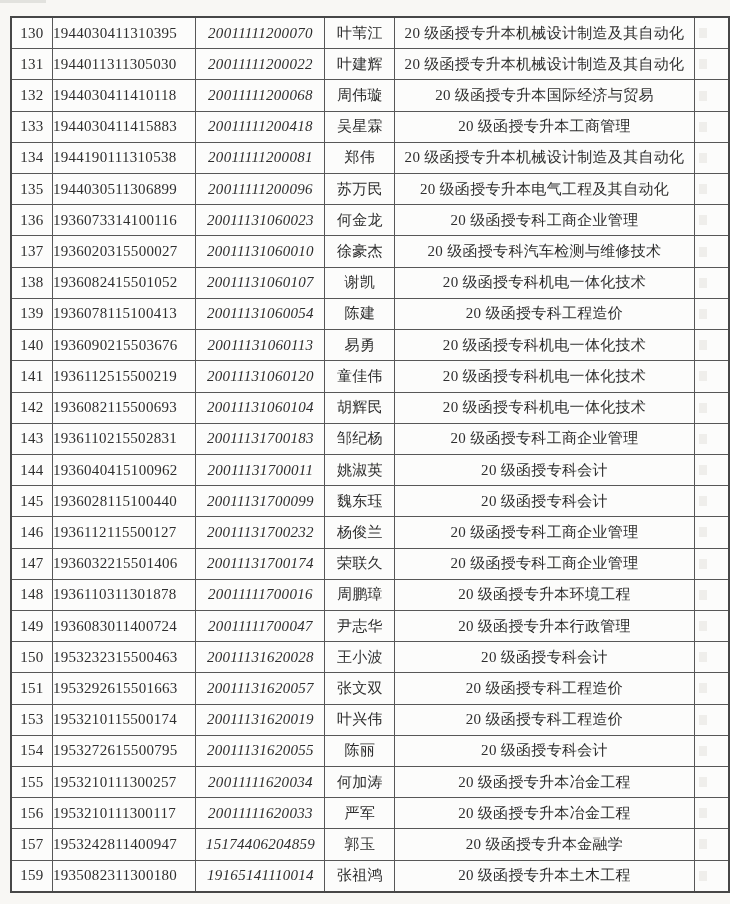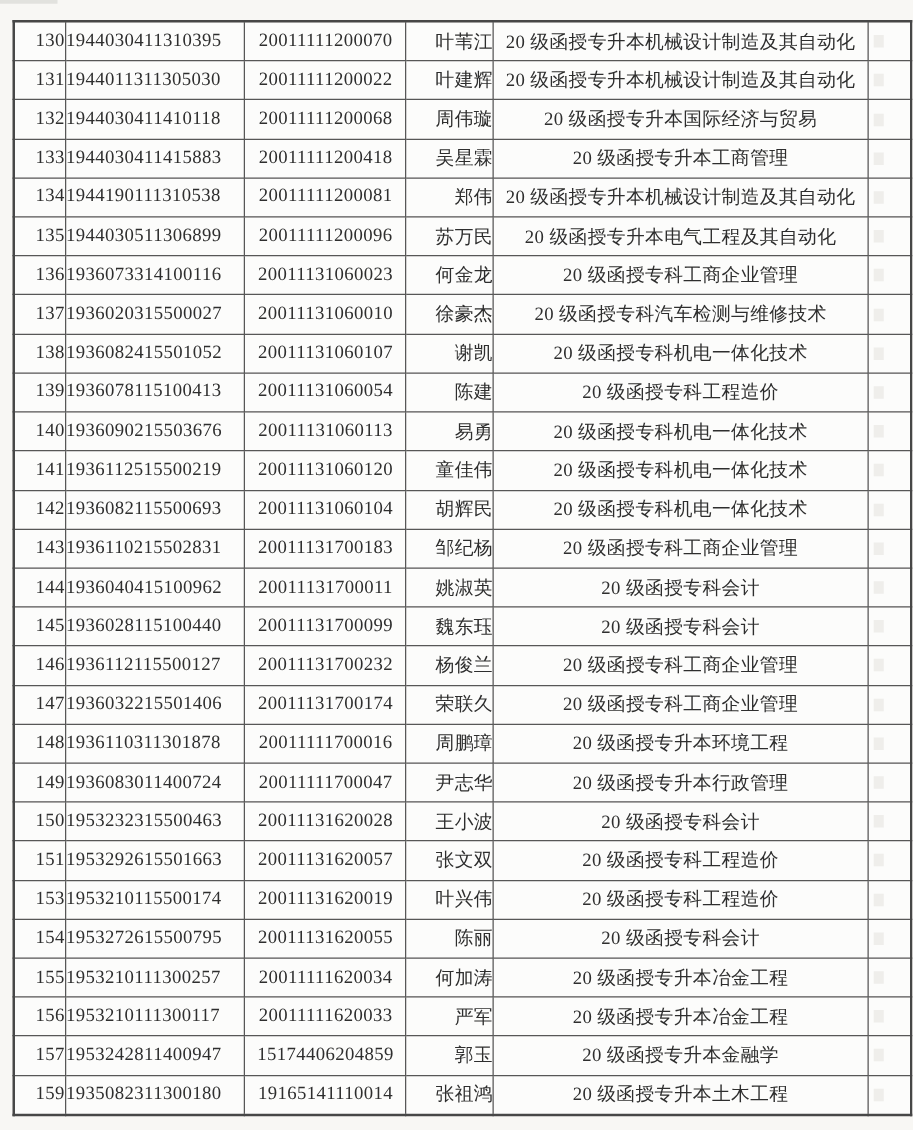--- a/index.html
+++ b/index.html
@@ -36,24 +36,24 @@
     border: 1px solid #575757;
     font-size: 15px;
     padding: 0;
     white-space: nowrap;
     overflow: hidden;
     vertical-align: middle;
     background: #fcfcfb;
     height: 27px;
     letter-spacing: 0.3px;
   }
-  td.col-no      { width: 45px;  text-align: right; }
+  td.col-no      { width: 45px;  text-align: center; }
   td.col-id1     { width: 148px; text-align: left; }
-  td.col-id2     { width: 134px; text-align: center; }
-  td.col-name    { width: 76px;  text-align: right; padding-left: 8px; font-size: 14.5px; }
+  td.col-id2     { width: 134px; text-align: center; font-style: italic; }
+  td.col-name    { width: 76px;  text-align: center; padding-left: 8px; font-size: 14.5px; }
   td.col-program { width: 304px; text-align: center; padding-left: 14px; font-size: 14.5px; }
   td.col-extra   { width: 40px;  background: #fbfbf9; }
   
   td.col-extra::after {
     content: "";
     display: block;
     margin-left: 4px;
     width: 8px; height: 10px;
     background: #e3e2de;
     opacity: .55;

